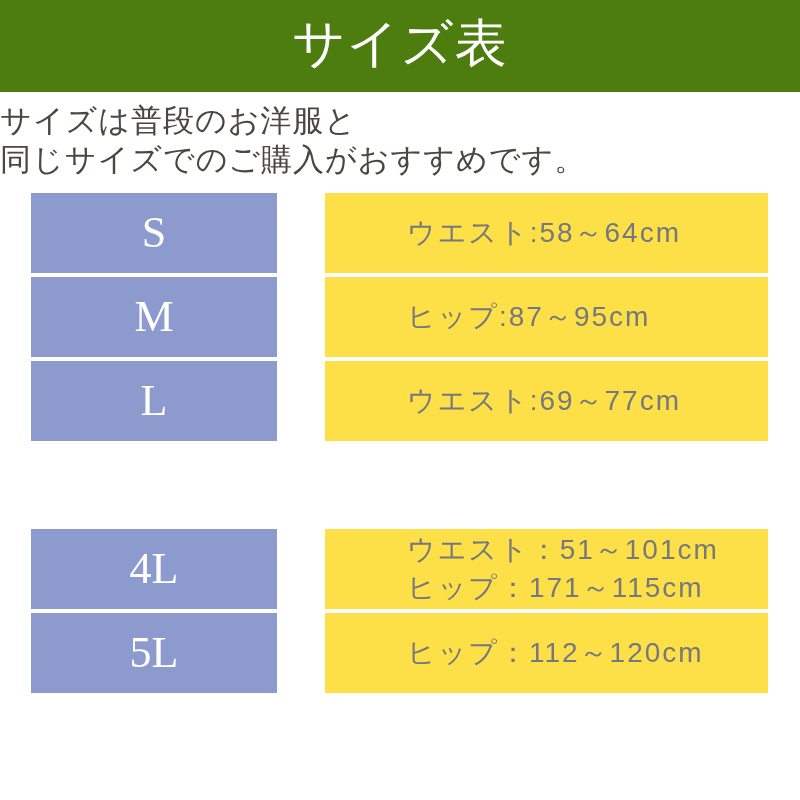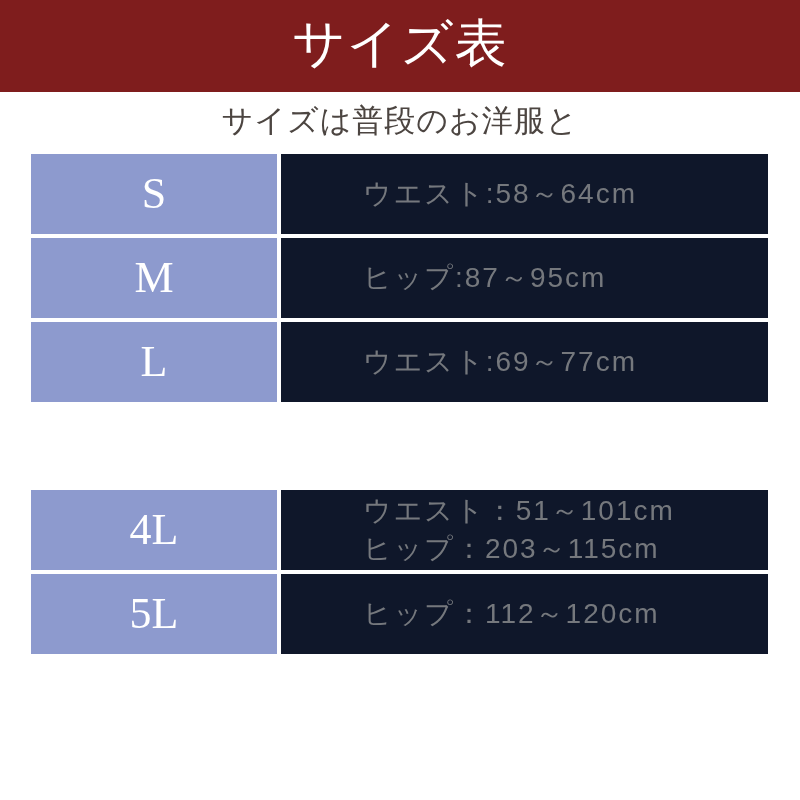--- a/index.html
+++ b/index.html
@@ -9,36 +9,35 @@
   }
   body {
     width: 800px;
     height: 800px;
     overflow: hidden;
     font-family: "Liberation Sans", "DejaVu Sans", sans-serif;
   }
   .header-bar {
     width: 800px;
     height: 92px;
-    background: #7f1d1d;
+    background: #4d7c0f;
     display: flex;
     align-items: center;
     justify-content: center;
   }
   .page-title {
     font-family: "Liberation Serif", "DejaVu Serif", serif;
     font-size: 52px;
     color: #ffffff;
     letter-spacing: 1px;
     line-height: 1;
     padding-bottom: 4px;
   }
   .intro-block {
     margin-top: 9px;
-    text-align: center;
     color: #4c4541;
     font-size: 31px;
     line-height: 39px;
     letter-spacing: 1px;
   }
   .size-table {
     margin: 14px 32px 0 31px; 
   }
   .table-row {
     display: flex;
@@ -53,41 +52,43 @@
     color: #ffffff;
     font-family: "Liberation Serif", "DejaVu Serif", serif;
     font-size: 44px;
     display: flex;
     align-items: center;
     justify-content: center;
     line-height: 1;
   }
   .detail-cell {
     flex: 1;
-    background: #0f172a;
+    background: #fde047;
     color: #75787d;
     font-size: 28px;
     line-height: 38px;
     letter-spacing: 2px;
     display: flex;
     flex-direction: column;
     justify-content: center;
     padding-left: 82px;
     box-sizing: border-box;
+    margin-left: 44px;
   }
 </style>
 </head>
 <body>
 
 <div class="header-bar">
   <div class="page-title">サイズ表</div>
 </div>
 
 <div class="intro-block">
   <div>サイズは普段のお洋服と</div>
+  <div>同じサイズでのご購入がおすすめです。</div>
 </div>
 
 <div class="size-table">
 
   <div class="table-row">
     <div class="size-cell">S</div>
     <div class="detail-cell">
       <div>ウエスト:58～64cm</div>
     </div>
   </div>
@@ -107,21 +108,21 @@
   </div>
 
 
   <div class="table-row">
   </div>
 
   <div class="table-row">
     <div class="size-cell">4L</div>
     <div class="detail-cell">
       <div>ウエスト：51～101cm</div>
-      <div>ヒップ：203～115cm</div>
+      <div>ヒップ：171～115cm</div>
     </div>
   </div>
 
   <div class="table-row">
     <div class="size-cell">5L</div>
     <div class="detail-cell">
       <div>ヒップ：112～120cm</div>
     </div>
   </div>
 

